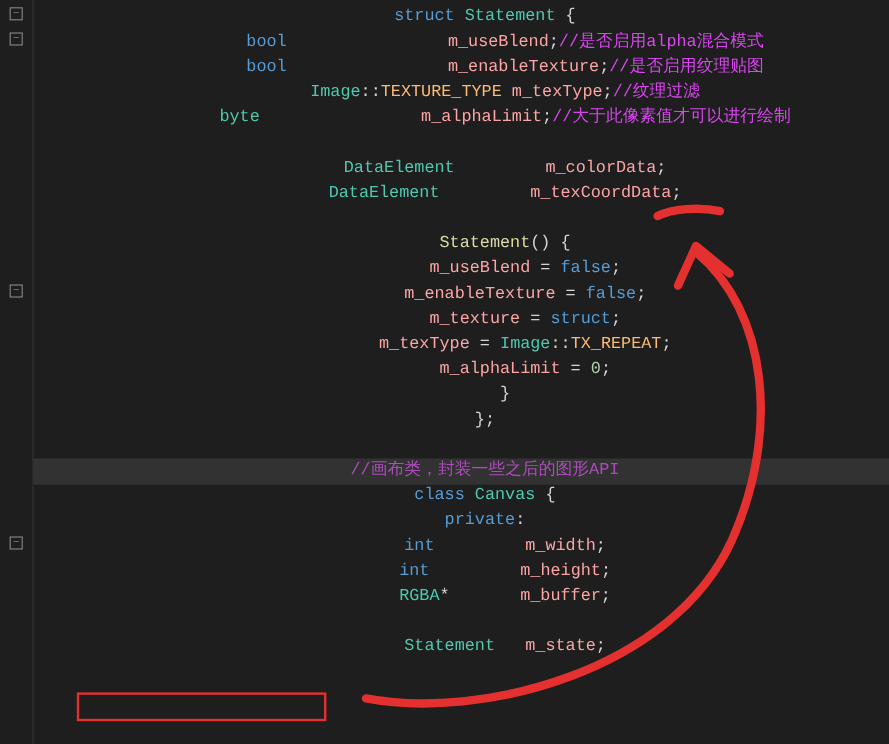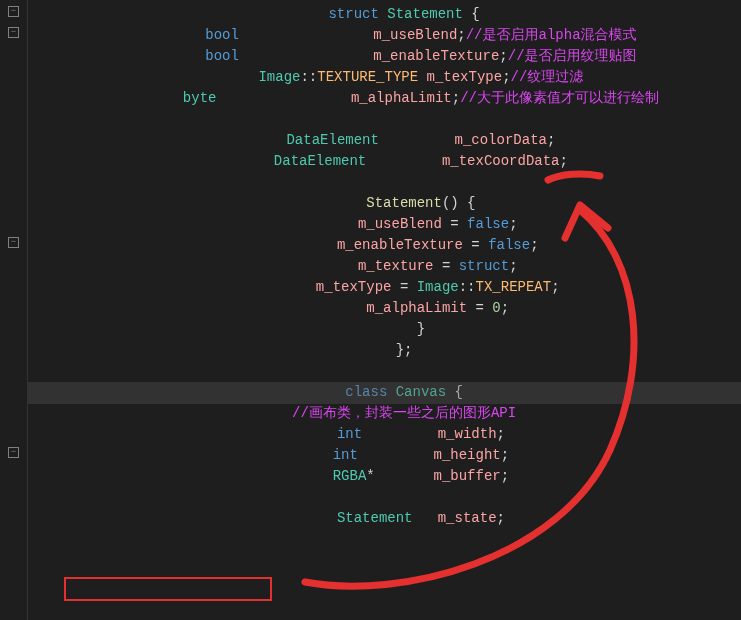--- a/index.html
+++ b/index.html
@@ -115,24 +115,25 @@
     <div class="line">           <span class="k-grey">m_texType</span><span class="k-white"> = </span><span class="k-type">Image</span><span class="k-white">::</span><span class="k-ns">TX_REPEAT</span><span class="k-white">;</span></div>
 
     <div class="line">           <span class="k-grey">m_alphaLimit</span><span class="k-white"> = </span><span class="k-num">0</span><span class="k-white">;</span></div>
 
     <div class="line">       <span class="k-white">}</span></div>
 
     <div class="line">   <span class="k-white">};</span></div>
 
     <div class="line"> </div>
 
+    <div class="line">   <span class="k-comment">//画布类，封装一些之后的图形API</span></div>
+
     <div class="line">   <span class="k-blue">class</span><span class="k-type"> Canvas</span><span class="k-white"> {</span></div>
 
-    <div class="line">   <span class="k-comment">//画布类，封装一些之后的图形API</span></div>
-
+    <div class="line">   <span class="k-blue">private</span><span class="k-white">:</span></div>
 
     <div class="line">       <span class="k-blue">int</span>         <span class="k-grey">m_width</span><span class="k-white">;</span></div>
 
     <div class="line">       <span class="k-blue">int</span>         <span class="k-grey">m_height</span><span class="k-white">;</span></div>
 
     <div class="line">       <span class="k-type">RGBA</span><span class="k-white">*</span>       <span class="k-grey">m_buffer</span><span class="k-white">;</span></div>
 
     <div class="line"> </div>
 
     <div class="line">       <span class="k-type">Statement</span>   <span class="k-grey">m_state</span><span class="k-white">;</span></div>

